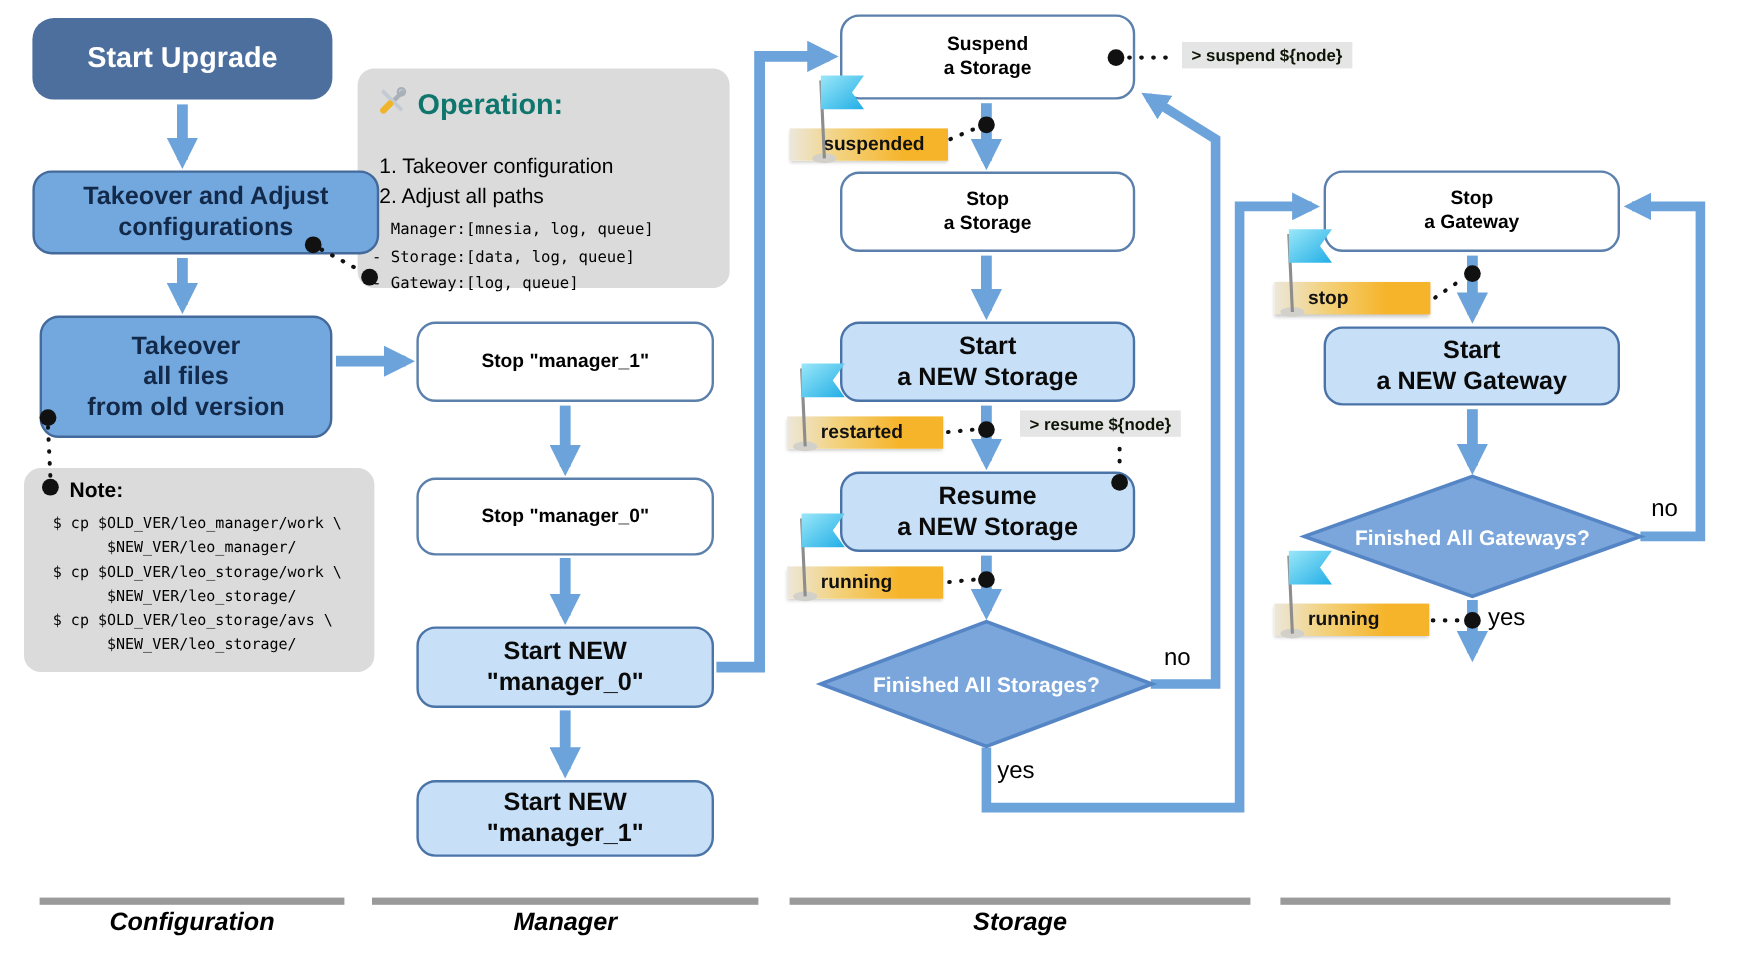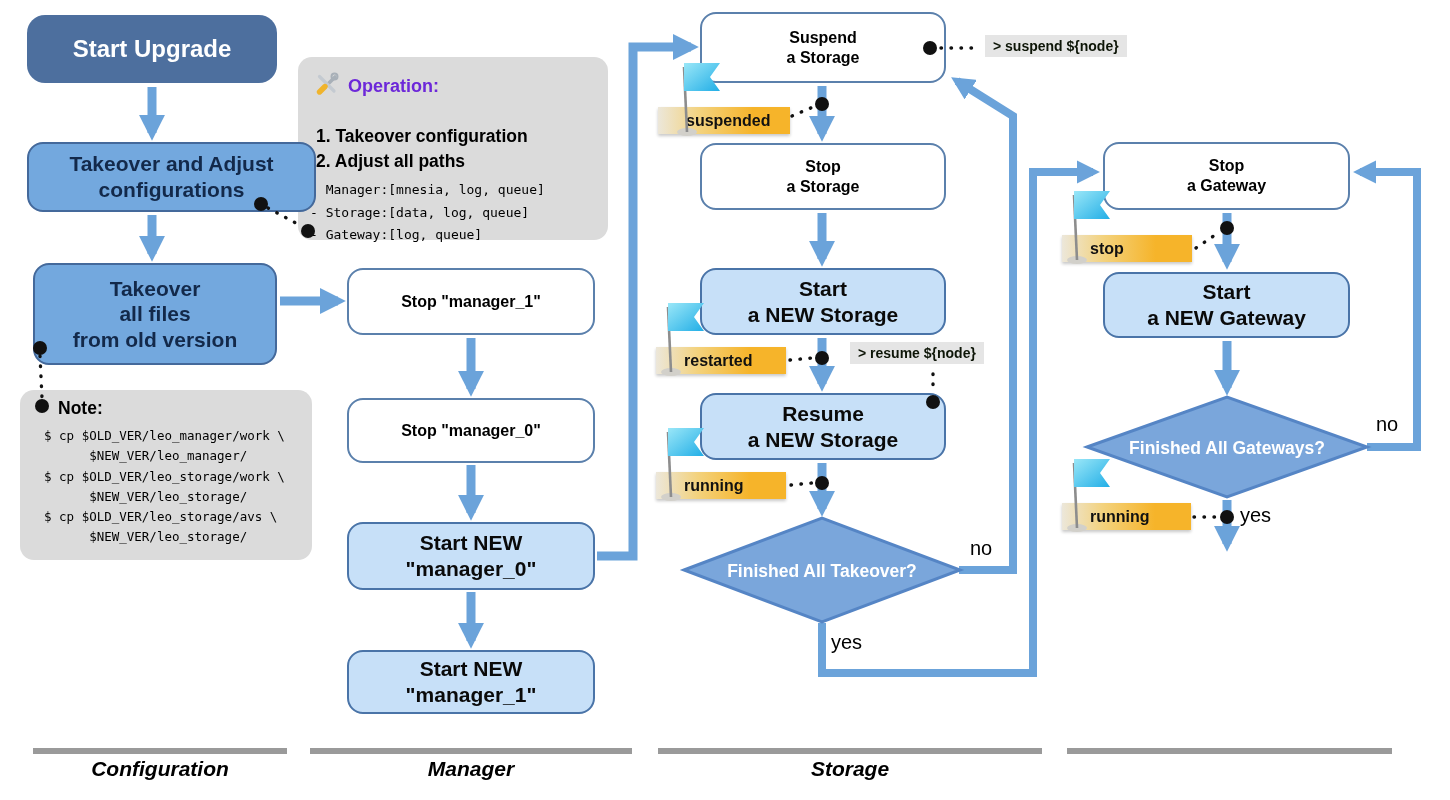--- a/index.html
+++ b/index.html
@@ -10,22 +10,22 @@
   .overlay{z-index:6;pointer-events:none;}
   .box{position:absolute;z-index:3;display:flex;align-items:center;justify-content:center;
        text-align:center;font-weight:bold;border-radius:16px;box-sizing:border-box;
        white-space:pre-line;line-height:1.22;}
   .dark{background:#4d6f9e;color:#ffffff;font-size:24px;border-radius:18px;}
   .mid{background:#73a8de;border:2.5px solid #44699b;color:#13294a;font-size:21px;}
   .lightb{background:#c7e0f8;border:2.5px solid #4a74a8;color:#0a0a0a;font-size:21px;}
   .whiteb{background:#ffffff;border:2.5px solid #5b80ac;color:#000;font-size:16px;}
   .graybox{position:absolute;z-index:2;background:#dbdbdb;border-radius:14px;box-sizing:border-box;}
   .op-title-row{display:flex;align-items:center;gap:8px;margin:14px 0 0 16px;
-                font-weight:bold;font-size:18px;color:#6d28d9;}
-  .op-steps{margin:22px 12px 0 18px;font-weight:bold;font-size:17.5px;color:#000;
+                font-weight:bold;font-size:24px;color:#0f766e;}
+  .op-steps{margin:22px 12px 0 18px;font-weight:normal;font-size:17.5px;color:#000;
             white-space:pre-line;line-height:1.45;}
   .op-paths{margin:4px 0 0 12px;font-family:"DejaVu Sans Mono",monospace;font-size:13px;
             color:#000;white-space:pre;line-height:1.75;}
   .note-title{position:absolute;left:38px;top:8px;font-weight:bold;font-size:17.5px;color:#000;}
   .note-cmds{position:absolute;left:24px;top:36px;margin:0;font-family:"DejaVu Sans Mono",monospace;
              font-size:12.5px;color:#000;white-space:pre;line-height:1.62;}
   .dtext{position:absolute;z-index:4;color:#ffffff;font-weight:bold;font-size:17.5px;
          text-align:center;}
   .branch{position:absolute;z-index:4;color:#000;font-size:20px;}
   .cmd{position:absolute;z-index:5;background:#e5e5e5;color:#0d1507;font-weight:bold;
@@ -122,21 +122,21 @@
 "manager_1"</div>
 
   <div class="box whiteb" style="left:700px;top:12px;width:246px;height:71px">Suspend
 a Storage</div>
   <div class="box whiteb" style="left:700px;top:143px;width:246px;height:67px">Stop
 a Storage</div>
   <div class="box lightb" style="left:700px;top:268px;width:246px;height:67px">Start
 a NEW Storage</div>
   <div class="box lightb" style="left:700px;top:393px;width:246px;height:67px">Resume
 a NEW Storage</div>
-  <div class="dtext" style="left:684px;top:561px;width:276px">Finished All Takeover?</div>
+  <div class="dtext" style="left:684px;top:561px;width:276px">Finished All Storages?</div>
   <div class="branch" style="left:970px;top:537px">no</div>
   <div class="branch" style="left:831px;top:631px">yes</div>
   <div class="cmd" style="left:985px;top:35px">&gt; suspend ${node}</div>
   <div class="cmd" style="left:850px;top:342px">&gt; resume ${node}</div>
 
   <div class="box whiteb" style="left:1103px;top:142px;width:247px;height:68px">Stop
 a Gateway</div>
   <div class="box lightb" style="left:1103px;top:272px;width:247px;height:66px">Start
 a NEW Gateway</div>
   <div class="dtext" style="left:1087px;top:438px;width:280px">Finished All Gateways?</div>

